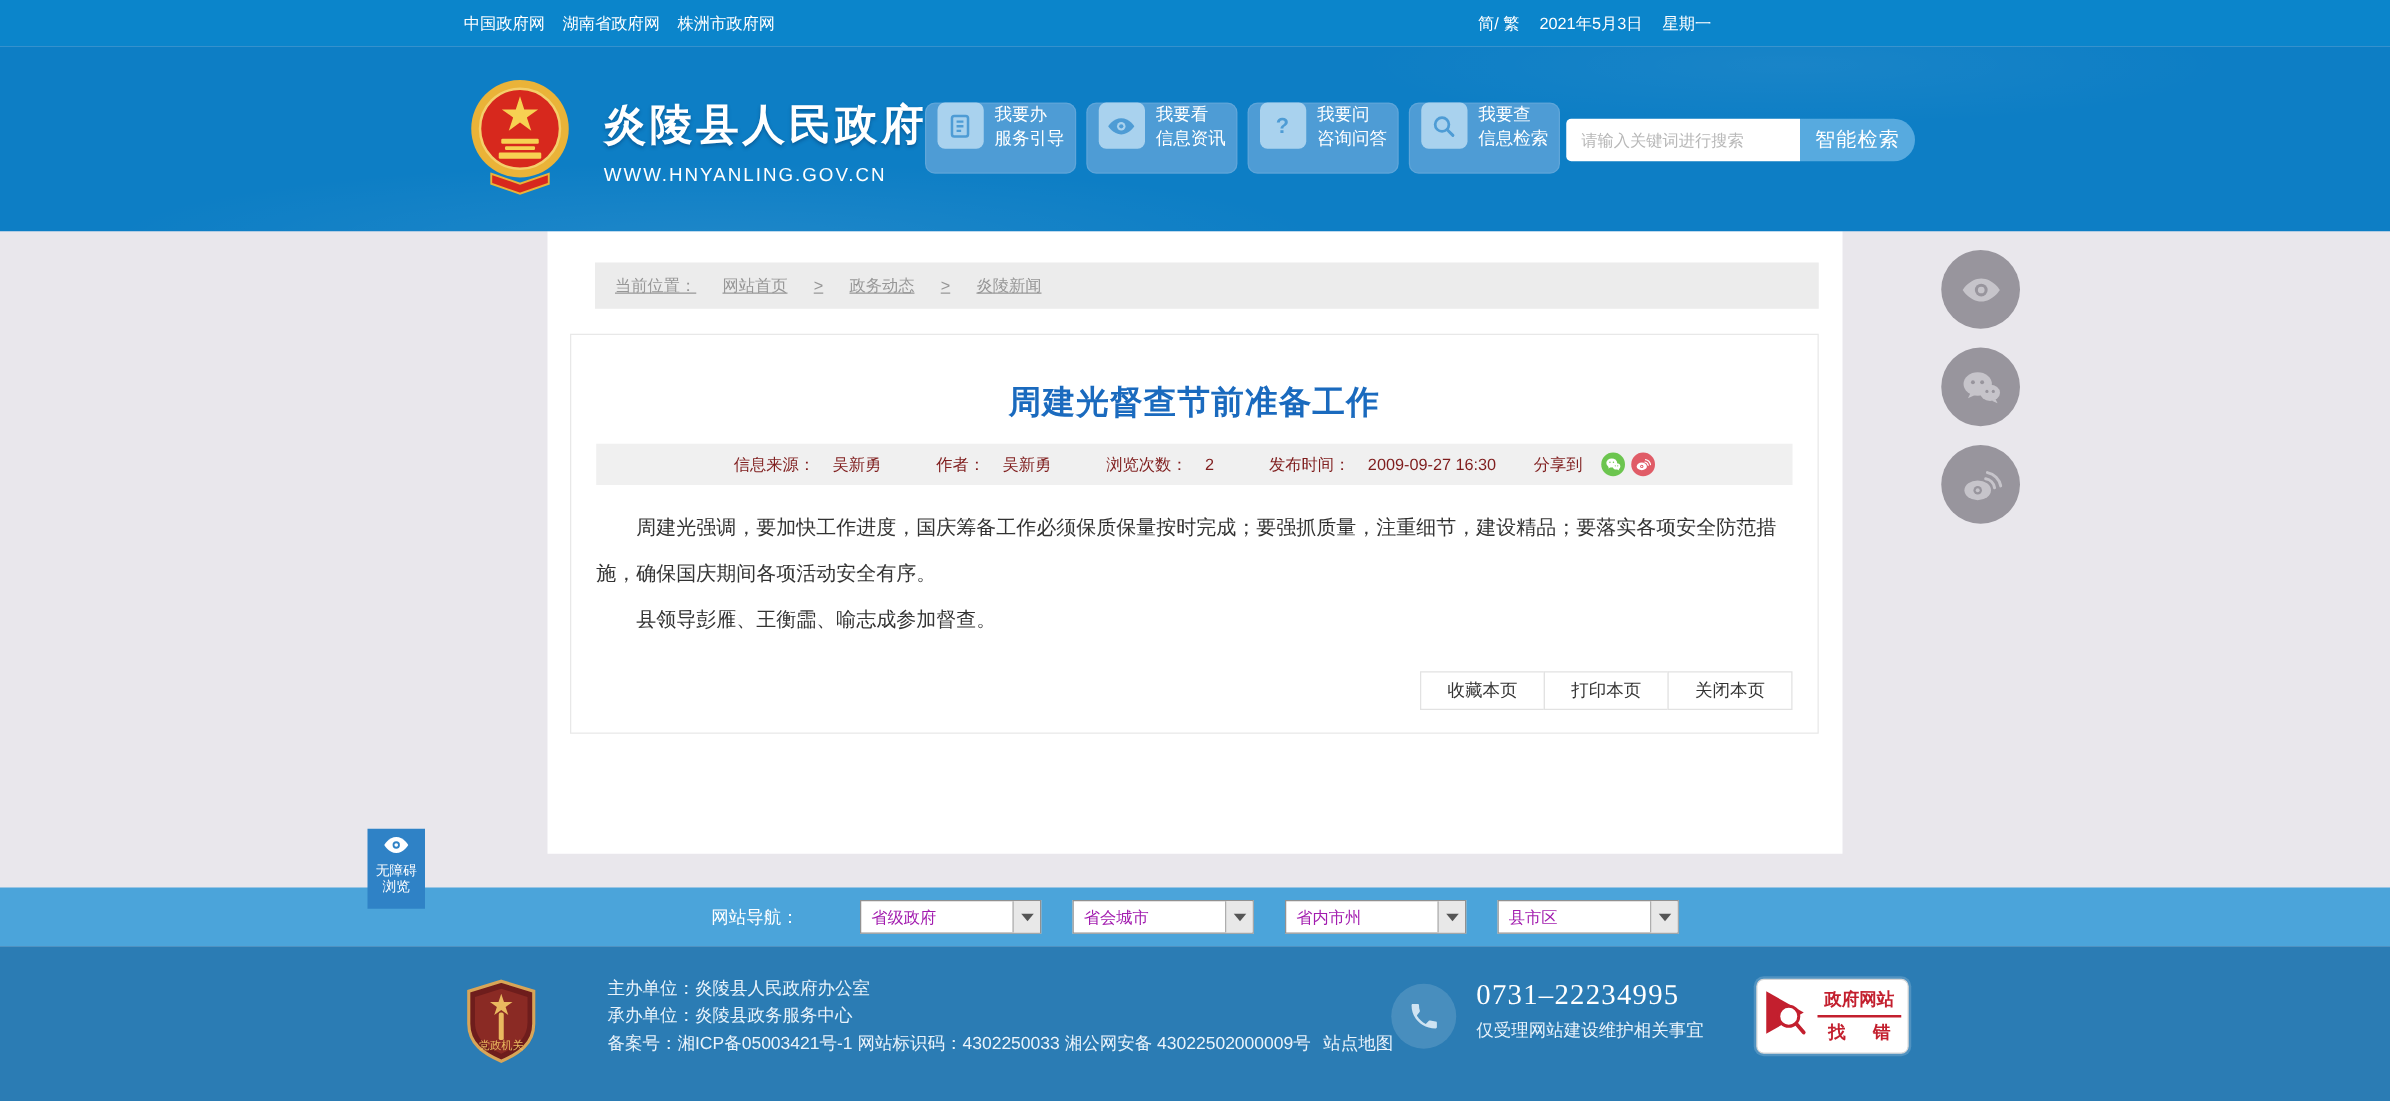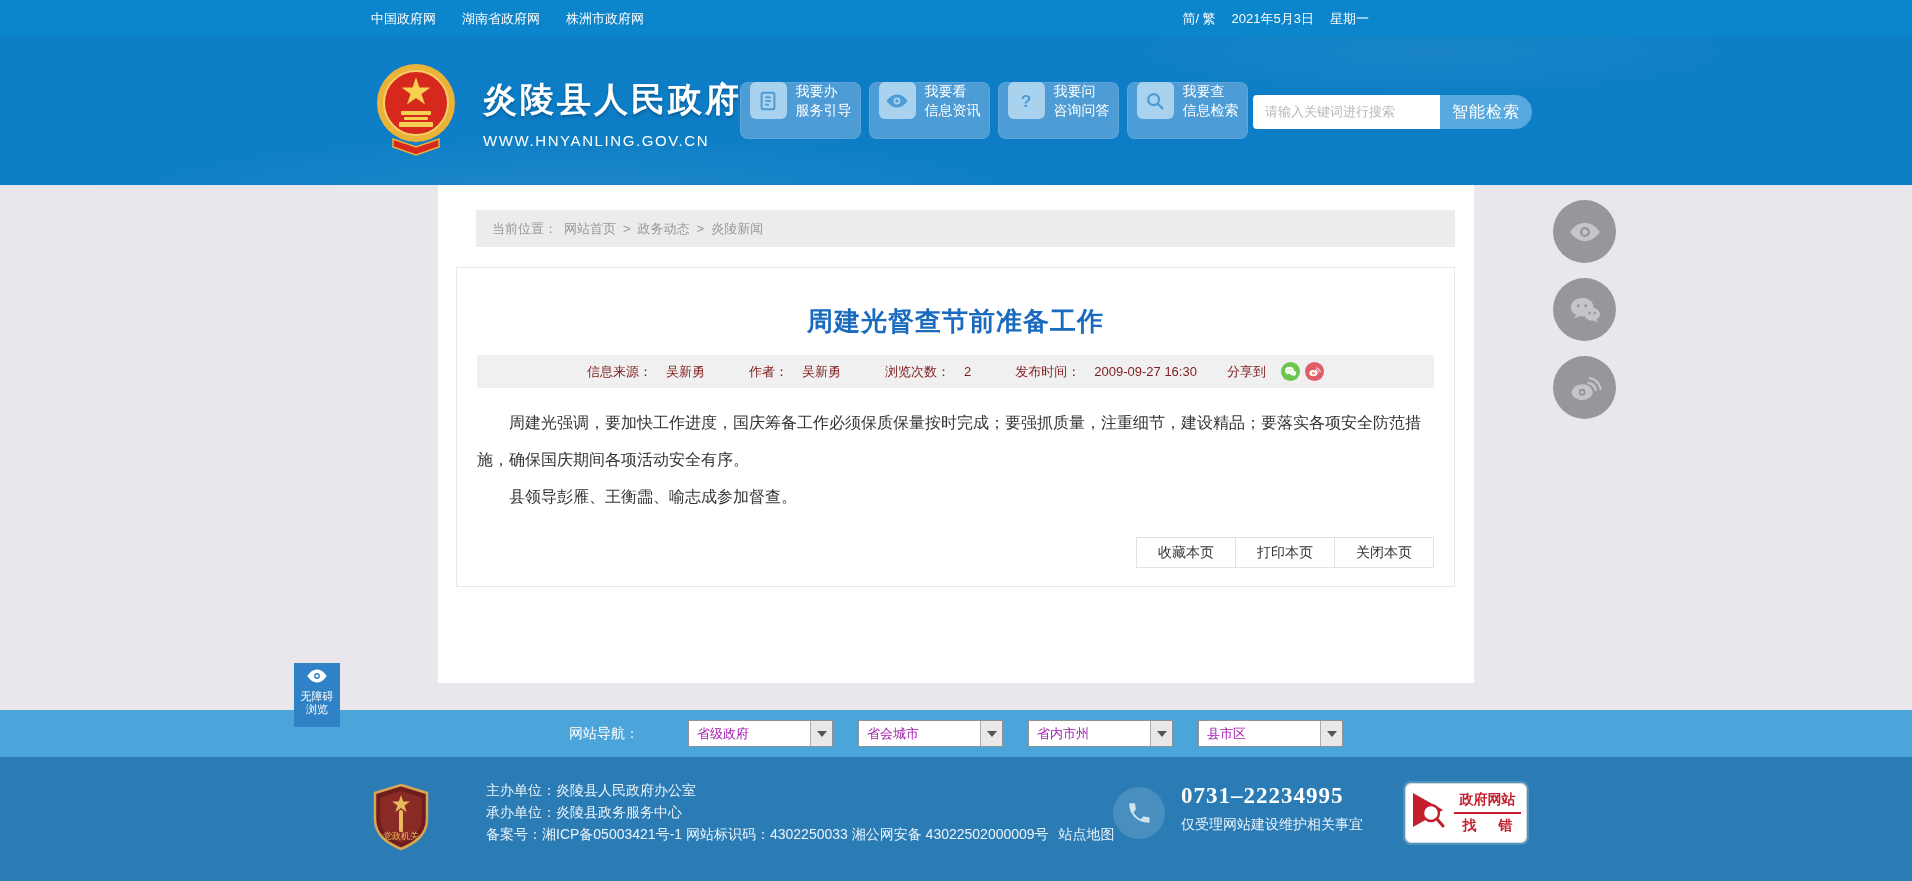--- a/index.html
+++ b/index.html
@@ -6,21 +6,21 @@
   html,body { width:1912px; height:881px; }
   body {
     font-family: "Liberation Sans", "DejaVu Sans", sans-serif;
     background:#e9e7ec;
     position:relative;
     overflow:hidden;
   }
   
   .topbar { height:37px; background:#0b85cb; }
   .topbar-inner { width:1170px; margin:0 auto; height:100%; display:flex; align-items:center; position:relative; }
-  .topbar-links { display:flex; gap:26px; }
+  .topbar-links { display:flex; gap:14px; }
   .topbar-link { color:#fff; font-size:13px; cursor:pointer; }
   .topbar-right { position:absolute; right:172px; display:flex; gap:16px; color:#fff; font-size:13px; align-items:flex-start; }
 
   
   .header { height:148px; background:#0d7ec5; position:relative; }
   .header::before { content:""; position:absolute; inset:0;
     background:
       radial-gradient(ellipse 700px 90px at 30% 105%, rgba(255,255,255,.07), transparent 70%),
       radial-gradient(ellipse 500px 70px at 75% 10%, rgba(255,255,255,.05), transparent 70%);
   }
@@ -32,29 +32,29 @@
 
   .services { position:absolute; left:369px; top:45px; display:flex; gap:8px; }
   .service-btn { width:121px; height:57px; background:#4e9cd5; border-radius:8px; display:flex; align-items:flex-start;
     justify-content:center; gap:9px; cursor:pointer; box-shadow: inset 0 0 0 1px rgba(255,255,255,.10); }
   .service-icon { width:37px; height:37px; background:#a9d2ee; border-radius:6px; display:flex; align-items:center;
     justify-content:center; color:#4e9cd5; flex:none; }
   .service-text { color:#fff; font-size:14px; line-height:19px; white-space:nowrap; }
 
   .searchbar { position:absolute; left:882px; top:58px; display:flex; height:34px; }
   .search-input { width:187px; height:34px; border:none; background:#fff; border-radius:4px 0 0 4px; padding:0 12px;
-    font-size:13px; color:#333; outline:none; font-family:Liberation Serif, serif; }
+    font-size:13px; color:#333; outline:none; font-family:Liberation Sans, sans-serif; }
   .search-input::placeholder { color:#b8b8b8; }
   .search-btn { width:92px; background:#57aadf; color:#fff; font-size:16px; border:none; border-radius:0 17px 17px 0;
     cursor:pointer; font-family:inherit; letter-spacing:1px; }
 
   
   .main-wrap { width:1036px; height:498px; margin:0 auto; background:#fff; padding:0 19px 0 18px; overflow:hidden; }
   .breadcrumb { height:37px; background:#ececec; margin:25px 0 0 20px; display:flex; align-items:center;
-    padding:0 16px; font-size:13px; color:#979797; gap:7px; }
+    padding:0 16px; font-size:13px; color:#979797; gap:21px;text-decoration:underline; }
   .crumb { cursor:pointer; }
   .crumb-sep { color:#979797; }
 
   .article-box { border:1px solid #e8e8e8; margin-top:20px; padding:0 20px 18px; }
   .article-title { color:#1a6abe; font-size:26px; font-weight:bold; text-align:center; margin-top:36px; letter-spacing:1px; }
   .meta-bar { height:33px; background:#f0f0f0; margin-top:16px; display:flex; align-items:center; justify-content:center;
     font-size:13px; color:#7f1d1d; }
   .meta-item { margin-right:14px; }
   .meta-gap { margin-right:44px; }
   .share-label { margin:0 10px 0 30px; }
@@ -83,21 +83,21 @@
 
   
   .footer { height:124px; background:#2b7cb4; }
   .footer-inner { width:1170px; margin:0 auto; position:relative; height:100%; color:#e9f3fb; }
   .party-emblem { position:absolute; left:0; top:26px; }
   .footer-info { position:absolute; left:115px; top:22px; font-size:14px; line-height:22px; }
   .sitemap-link { cursor:pointer; margin-left:6px; }
   .footer-contact { position:absolute; left:742px; top:26px; display:flex; gap:16px; align-items:flex-start; }
   .phone-circle { width:52px; height:52px; border-radius:50%; background:rgba(255,255,255,.14); display:flex;
     align-items:center; justify-content:center; color:#cfe3f2; margin-top:4px; }
-  .phone-number { font-size:23px; font-weight:bold; font-family:"Liberation Serif","DejaVu Serif",serif; color:#fff; letter-spacing:1px; }
+  .phone-number { font-size:23px; font-weight:normal; font-family:"Liberation Serif","DejaVu Serif",serif; color:#fff; letter-spacing:1px; }
   .phone-note { font-size:14px; margin-top:7px; }
   .error-badge { position:absolute; left:1034px; top:26px; width:122px; height:60px; background:#fff; border:1px solid #d7d7d7;
     border-radius:6px; display:flex; align-items:center; justify-content:center; gap:9px; cursor:pointer;
     box-shadow:0 0 0 2px rgba(255,255,255,.18); }
   .badge-texts { text-align:center; }
   .badge-line1 { color:#c31f2e; font-size:14px; font-weight:bold; border-bottom:2px solid #c31f2e; padding-bottom:3px; }
   .badge-line2 { color:#c31f2e; font-size:14px; font-weight:bold; letter-spacing:9px; margin-top:3px; text-indent:9px; }
 
   
   .float-tools { position:absolute; right:296px; top:200px; display:flex; flex-direction:column; gap:15px; }

